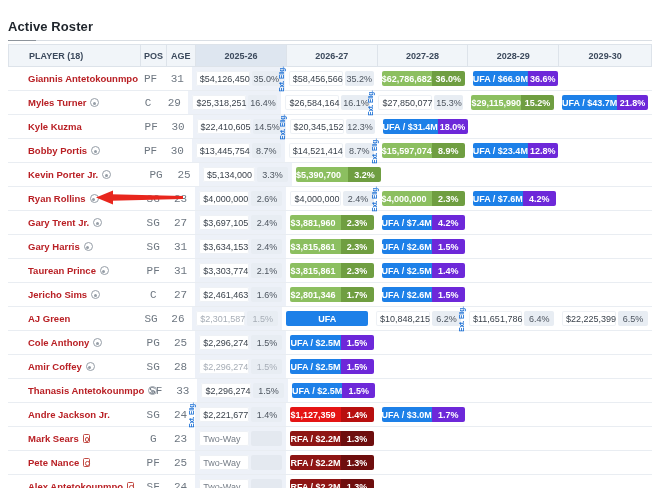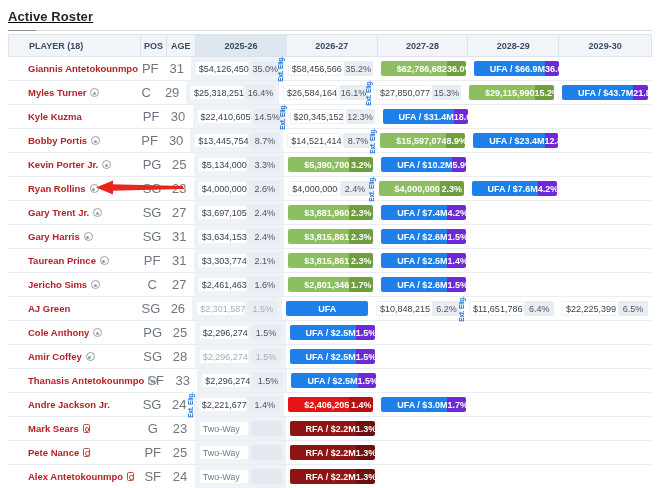--- a/index.html
+++ b/index.html
@@ -1,49 +1,49 @@
 <!DOCTYPE html>
 <html><head>
 <meta charset="utf-8">
 <style>
   * { margin:0; padding:0; box-sizing:border-box; }
   html,body { width:660px; height:488px; overflow:hidden; background:#fff;
     font-family:"Liberation Sans", sans-serif; }
   .page { position:relative; width:660px; height:488px; }
 
   
-  .title-wrap { padding:9px 8px 0 8px;text-decoration:underline; }
+  .title-wrap { padding:19px 8px 0 8px; }
   .page-title { font-size:13px; font-weight:bold; color:#1e242b; letter-spacing:.1px; }
   .title-rule { margin-top:6px; border-bottom:1px solid #d9dee4; position:relative; }
   .title-accent { position:absolute; left:0; top:0; width:28px; height:1px; background:#8d949c; }
 
   
   .table { position:relative; margin:3px 8px 0 8px; }
   .hrow { display:flex; height:23px; background:#f1f5f9; font-size:9px; font-weight:bold;
     color:#3c4a5d; border:1px solid #dde3ea; }
   .hcell { display:flex; align-items:center; justify-content:center; height:100%;
     border-right:1px solid #dde3ea; }
   .hcell.player { justify-content:flex-start; padding-left:7px; }
   .hcell.y0 { background:#dee6f0; }
 
   .row { display:flex; height:24px; border-bottom:1px solid #e9edf2; position:relative; }
   .cell { display:flex; align-items:center; height:100%; }
   .cell-player { width:122px; padding-left:7px;margin-left:13px; }
   .pname { font-size:9.5px; font-weight:bold; color:#b92025; white-space:nowrap; cursor:pointer; }
-  .cell-pos, .cell-age { justify-content:center; font-size:13px; color:#6e7781; }
+  .cell-pos, .cell-age { justify-content:center; font-size:11px; color:#6e7781;font-family:Liberation Mono, monospace; }
   .cell-pos { width:26px; }
   .cell-age { width:30px; }
   .cell-year { width:93px; padding:0 4px; position:relative; }
   .cell-year.last { width:94px; }
   .cell-year.y0 { background:#edf1f8; }
 
   
   .pill { display:flex; width:100%; height:15px; border-radius:2px; overflow:hidden;
     font-size:9px; font-weight:bold; }
-  .pill .val { flex:1; display:flex; align-items:center; padding-left:16px; color:#fff;
+  .pill .val { flex:1; display:flex; align-items:center; padding-left:0; color:#fff;
     white-space:nowrap; }
   .pill .pct { width:33px; display:flex; align-items:center; justify-content:center; color:#fff; }
   .pill.green .val { background:#8cbf60; } .pill.green .pct { background:#6f9e41; }
   .pill.blue .val { background:#1d80e8; } .pill.blue .pct { background:#6d28d9; }
   .pill.red .val { background:#e51515; } .pill.red .pct { background:#b80f0f; }
   .pill.maroon .val { background:#8e1514; } .pill.maroon .pct { background:#6e0e0e; }
   .pill.ufa-solo { background:#1d80e8; align-items:center; justify-content:center;
     color:#fff; display:flex; }
 
   .plain { display:flex; width:100%; height:15px; font-size:9px;text-align:center; }
@@ -245,26 +245,20 @@
               <div class="val">$5,134,000</div>
               <div class="pct">3.3%</div>
             </div>
           </div>
           <div class="cell cell-year y1">
             <div class="pill green">
               <div class="val">$5,390,700</div>
               <div class="pct">3.2%</div>
             </div>
           </div>
-          <div class="cell cell-year y2">
-            <div class="pill blue">
-              <div class="val">UFA / $10.2M</div>
-              <div class="pct">5.9%</div>
-            </div>
-          </div>
           <div class="cell cell-year y3"></div>
           <div class="cell cell-year y4 last"></div>
         </div>
         <div class="row">
           <div class="cell cell-player">
             <div class="pname">Ryan Rollins</div>
             <div class="contract-icon"></div>
           </div>
           <div class="cell cell-pos">SG</div>
           <div class="cell cell-age">23</div>
@@ -519,21 +513,21 @@
           <div class="cell cell-age">24</div>
           <div class="cell cell-year y0">
             <div class="ext-badge">Ext. Elig.</div>
             <div class="plain">
               <div class="val">$2,221,677</div>
               <div class="pct">1.4%</div>
             </div>
           </div>
           <div class="cell cell-year y1">
             <div class="pill red">
-              <div class="val">$2,406,205</div>
+              <div class="val">$1,127,359</div>
               <div class="pct">1.4%</div>
             </div>
           </div>
           <div class="cell cell-year y2">
             <div class="pill blue">
               <div class="val">UFA / $3.0M</div>
               <div class="pct">1.7%</div>
             </div>
           </div>
           <div class="cell cell-year y3"></div>

